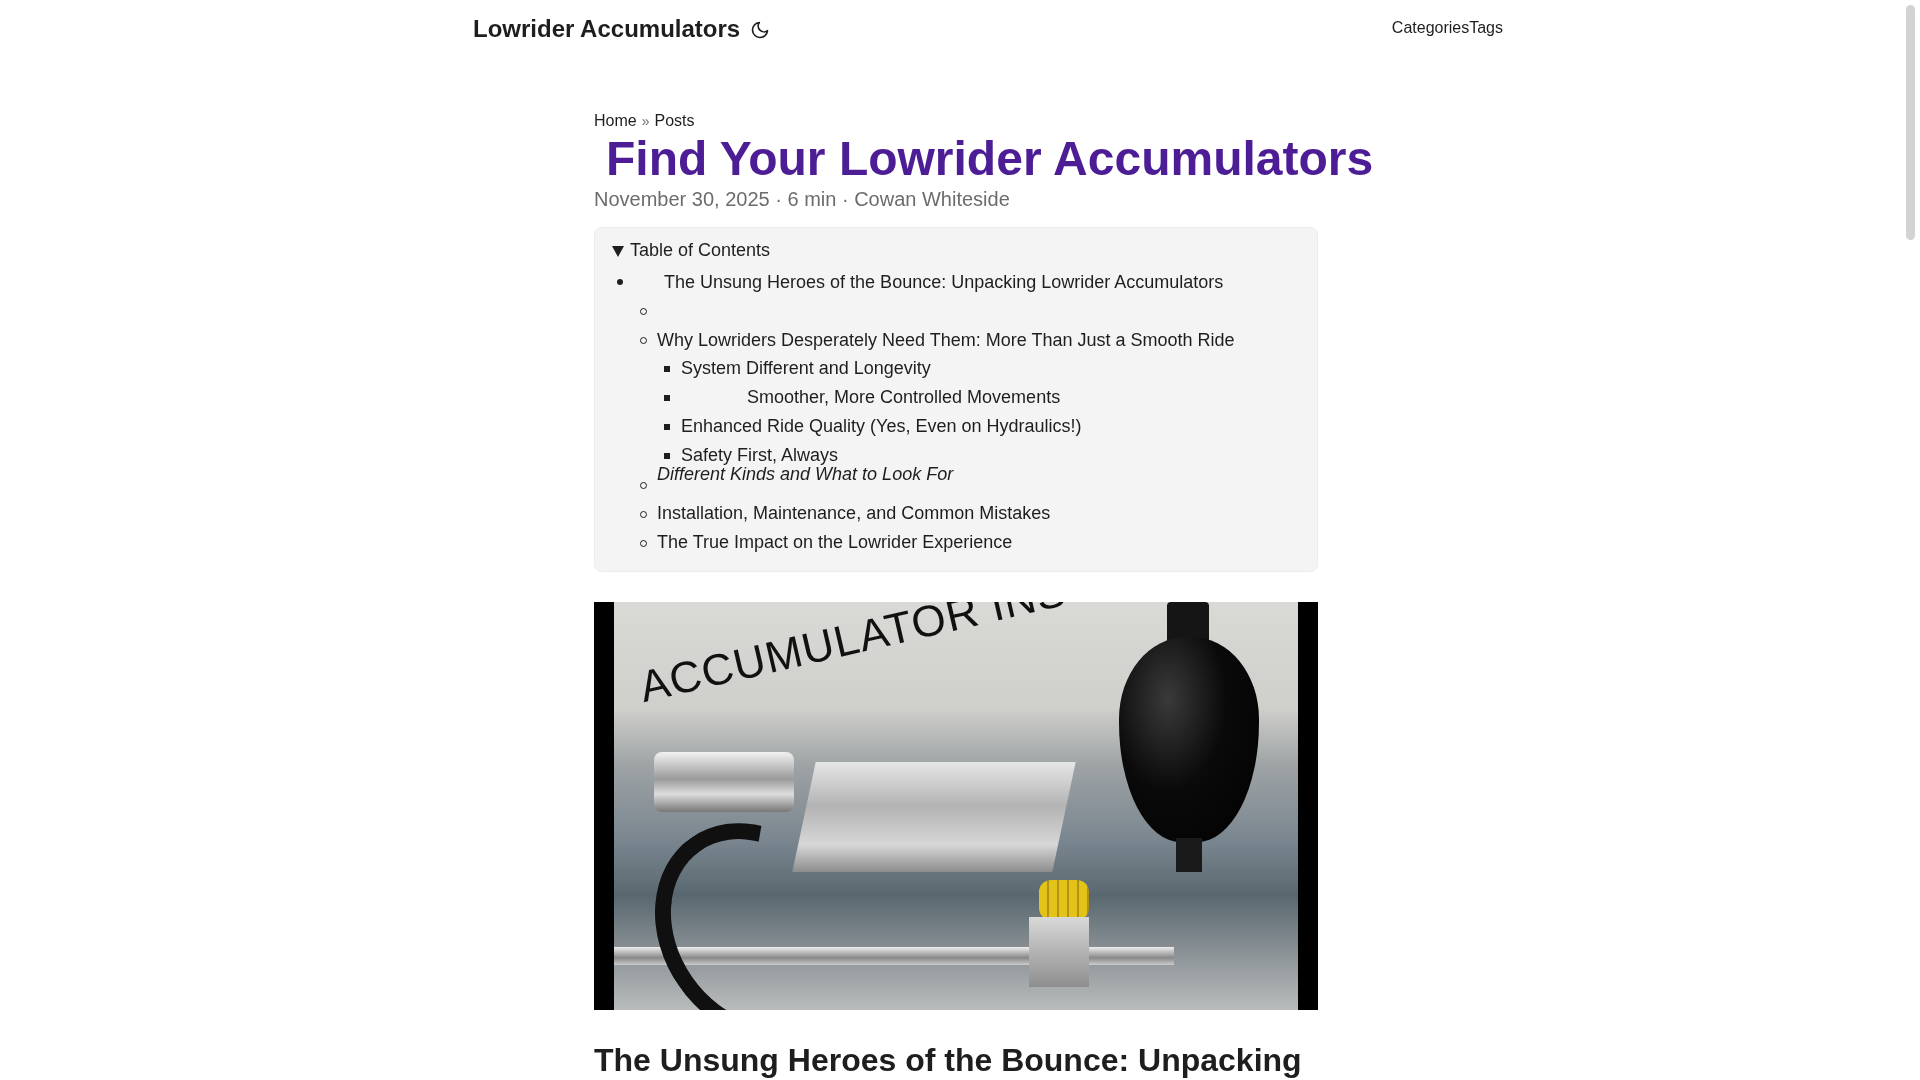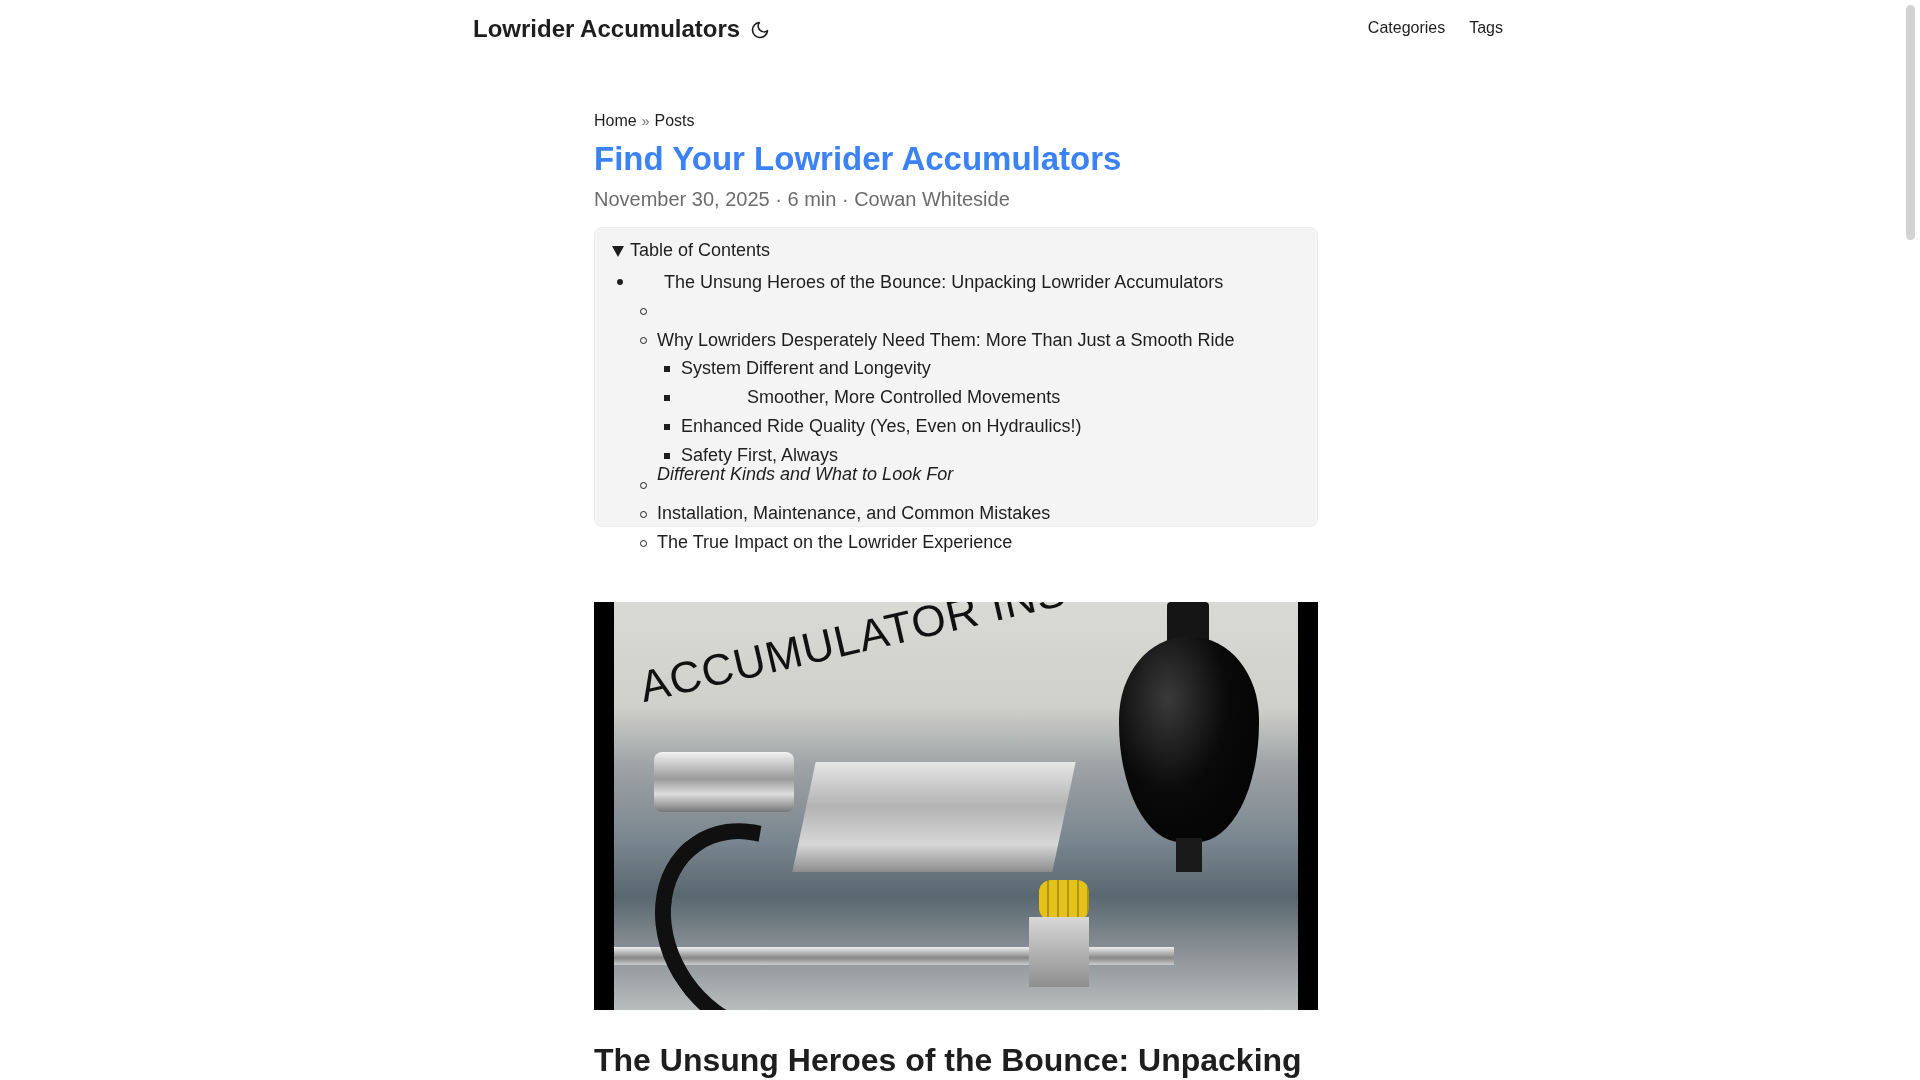--- a/index.html
+++ b/index.html
@@ -16,45 +16,45 @@
       position: absolute; left: 441px; top: 15px;
       font-size: 24px; font-weight: 700; color: #1e1e1e;
       text-decoration: none; letter-spacing: 0;
     }
     .theme-toggle {
       position: absolute; left: 718px; top: 20px; width: 20px; height: 20px;
       cursor: pointer;
     }
     .nav {
       position: absolute; top: 19px; right: 449px;
-      display: flex; gap: 24px;
+      display: flex; 
     }
     .nav a {
       font-size: 16px; color: #1e1e1e; text-decoration: none;
     }
     .main {
       position: absolute; left: 594px; top: 0; width: 724px;
     }
     .breadcrumb {
       position: absolute; top: 112px; left: 0;
       font-size: 16px; color: #1e1e1e; white-space: nowrap;
     }
     .breadcrumb a { color: #1e1e1e; text-decoration: none; }
     .breadcrumb .sep { color: #6c6c6c; margin: 0 5px; font-size: 14px; }
     .post-title {
-      position: absolute; top: 134px; left: 0; width: 760px;
-      font-size: 33px; font-weight: 700; color: #3b82f6; white-space: nowrap;
+      position: absolute; top: 134px; left: 12px; width: 760px;
+      font-size: 48px; font-weight: 700; color: #4c1d95; white-space: nowrap;
       line-height: 50px;
     }
     .post-meta {
       position: absolute; top: 188px; left: 0;
       font-size: 20px; color: #6c6c6c; white-space: nowrap;
     }
     .toc {
-      position: absolute; top: 227px; left: 0; width: 724px; height: 300px;
+      position: absolute; top: 227px; left: 0; width: 724px; height: 345px;
       background: #f4f4f4; border: 1px solid #ececec; border-radius: 8px;
     }
     .toc-summary {
       position: absolute; top: 12px; left: 17px;
       font-size: 18px; color: #1e1e1e; cursor: pointer; white-space: nowrap;
       display: flex; align-items: center;
     }
     .toc-summary .tri {
       display: inline-block; width: 0; height: 0;
       border-left: 6px solid transparent; border-right: 6px solid transparent;

